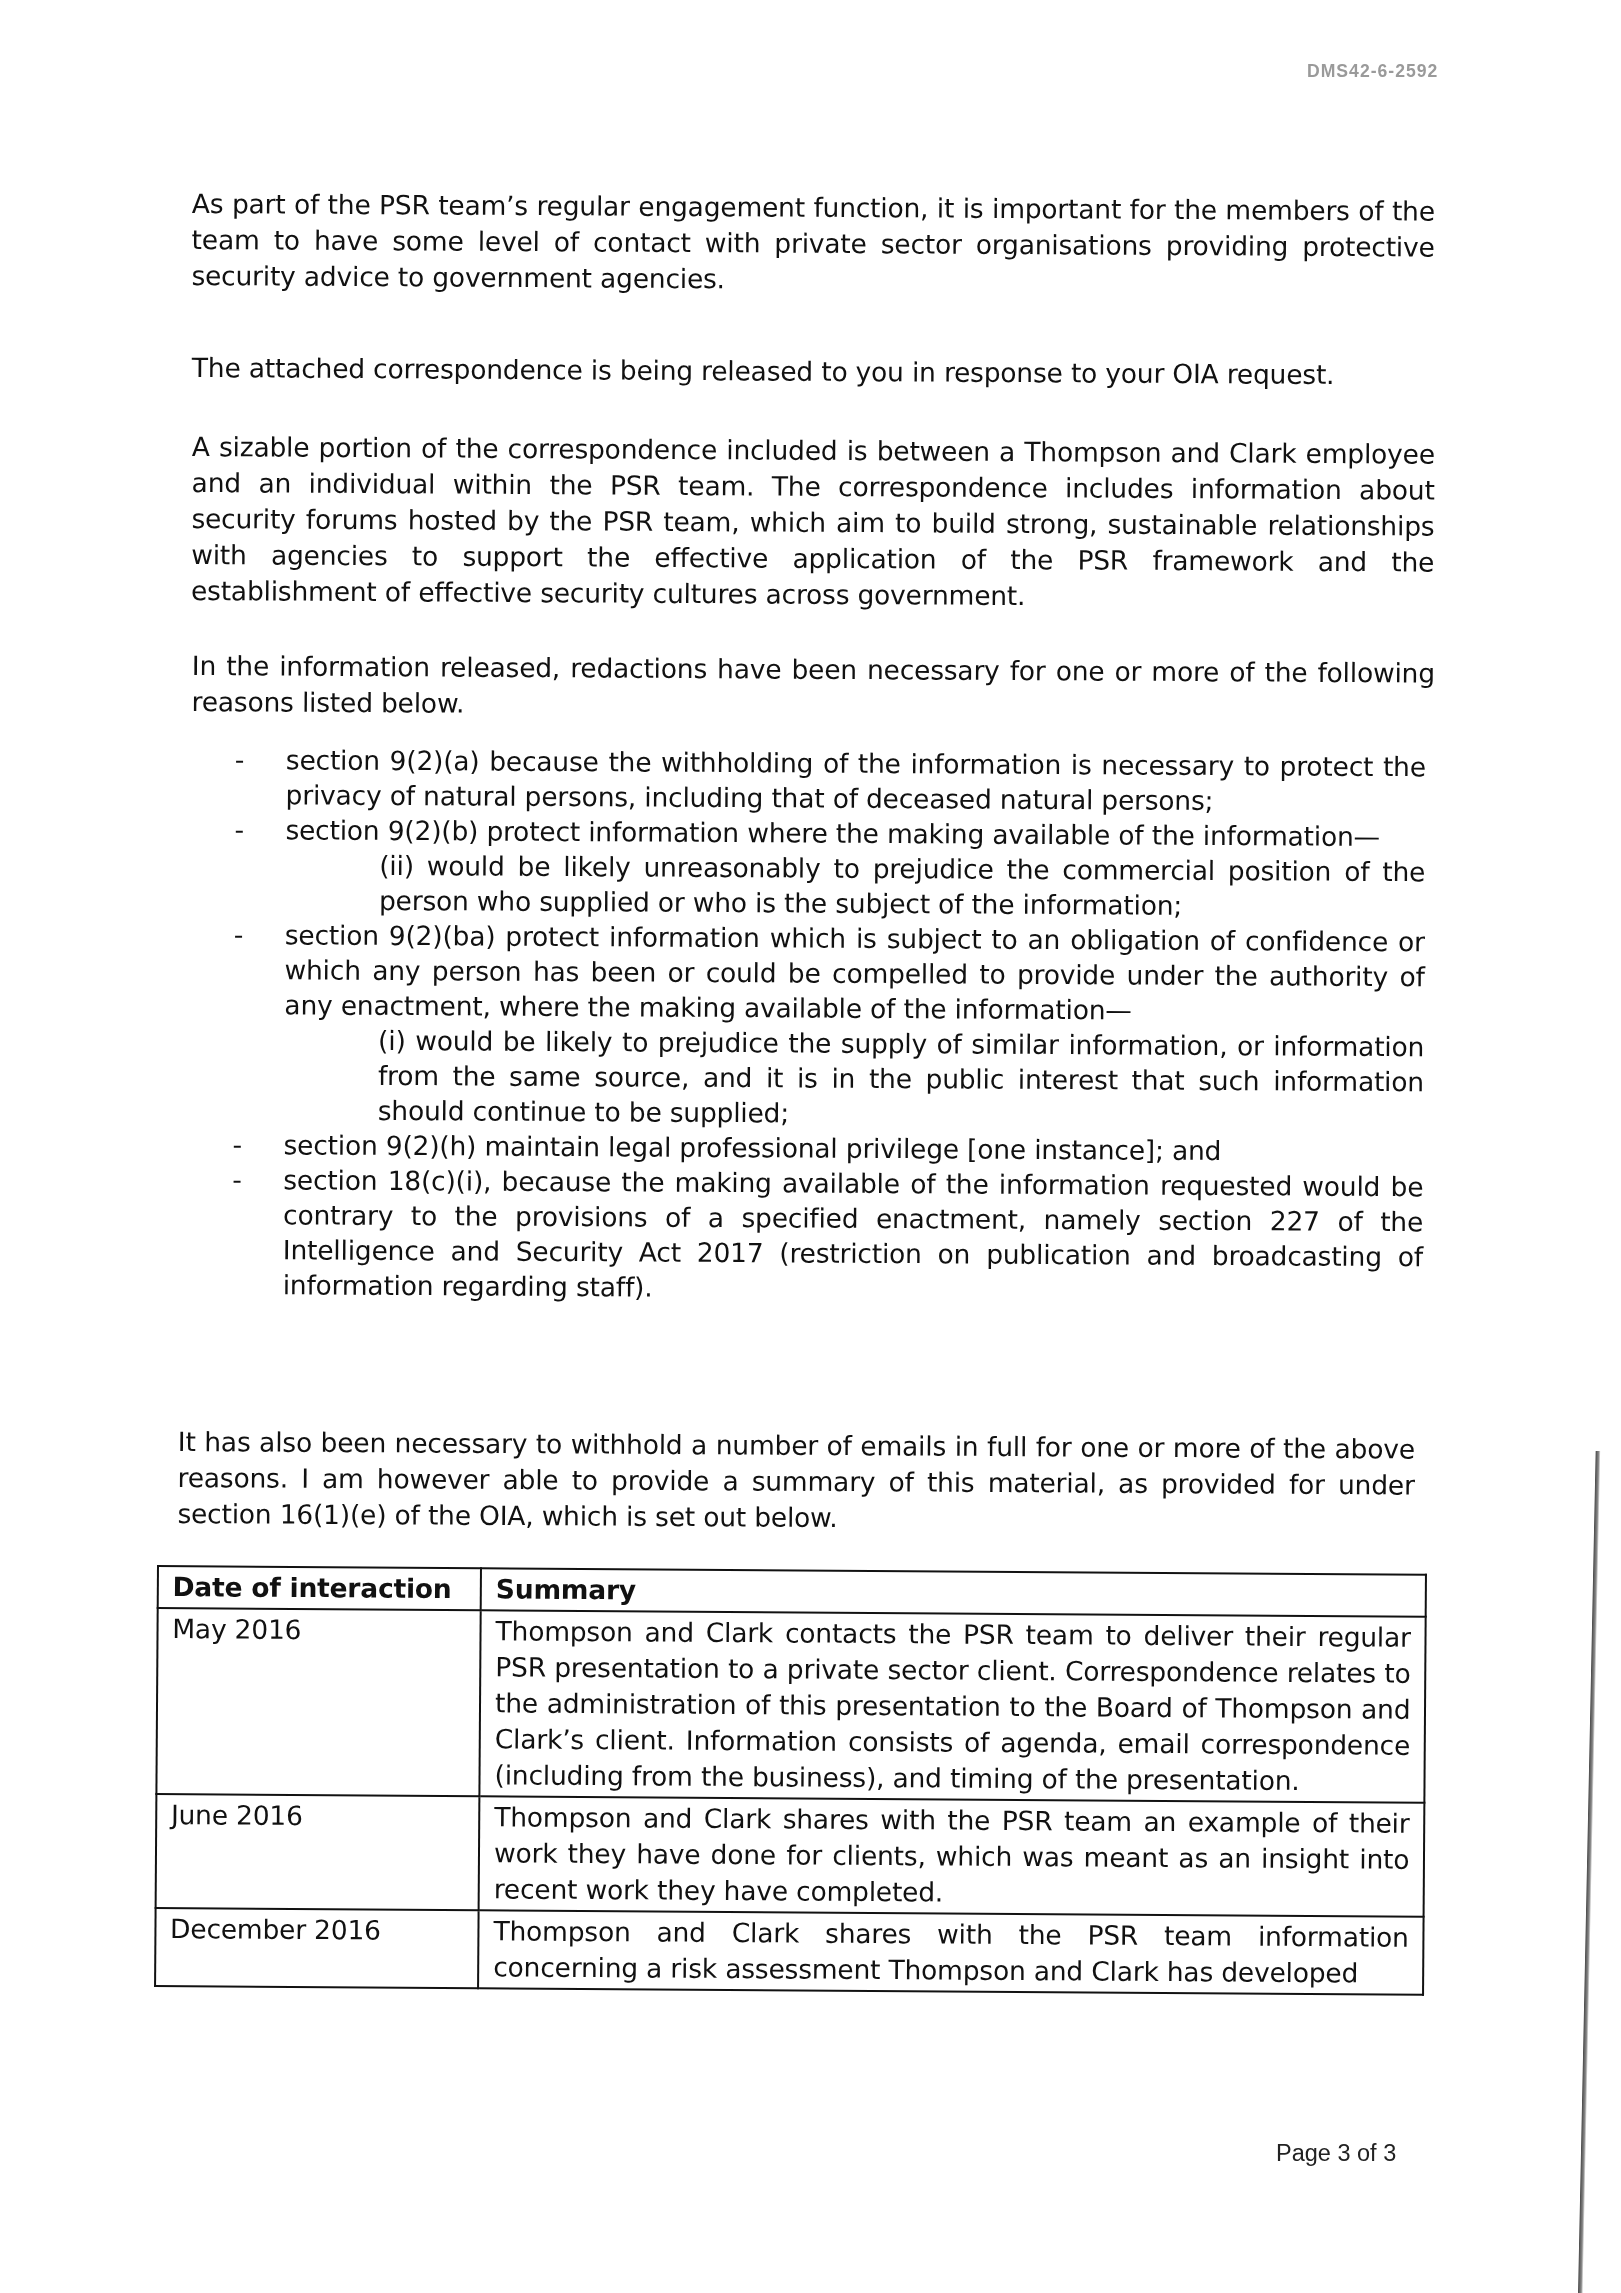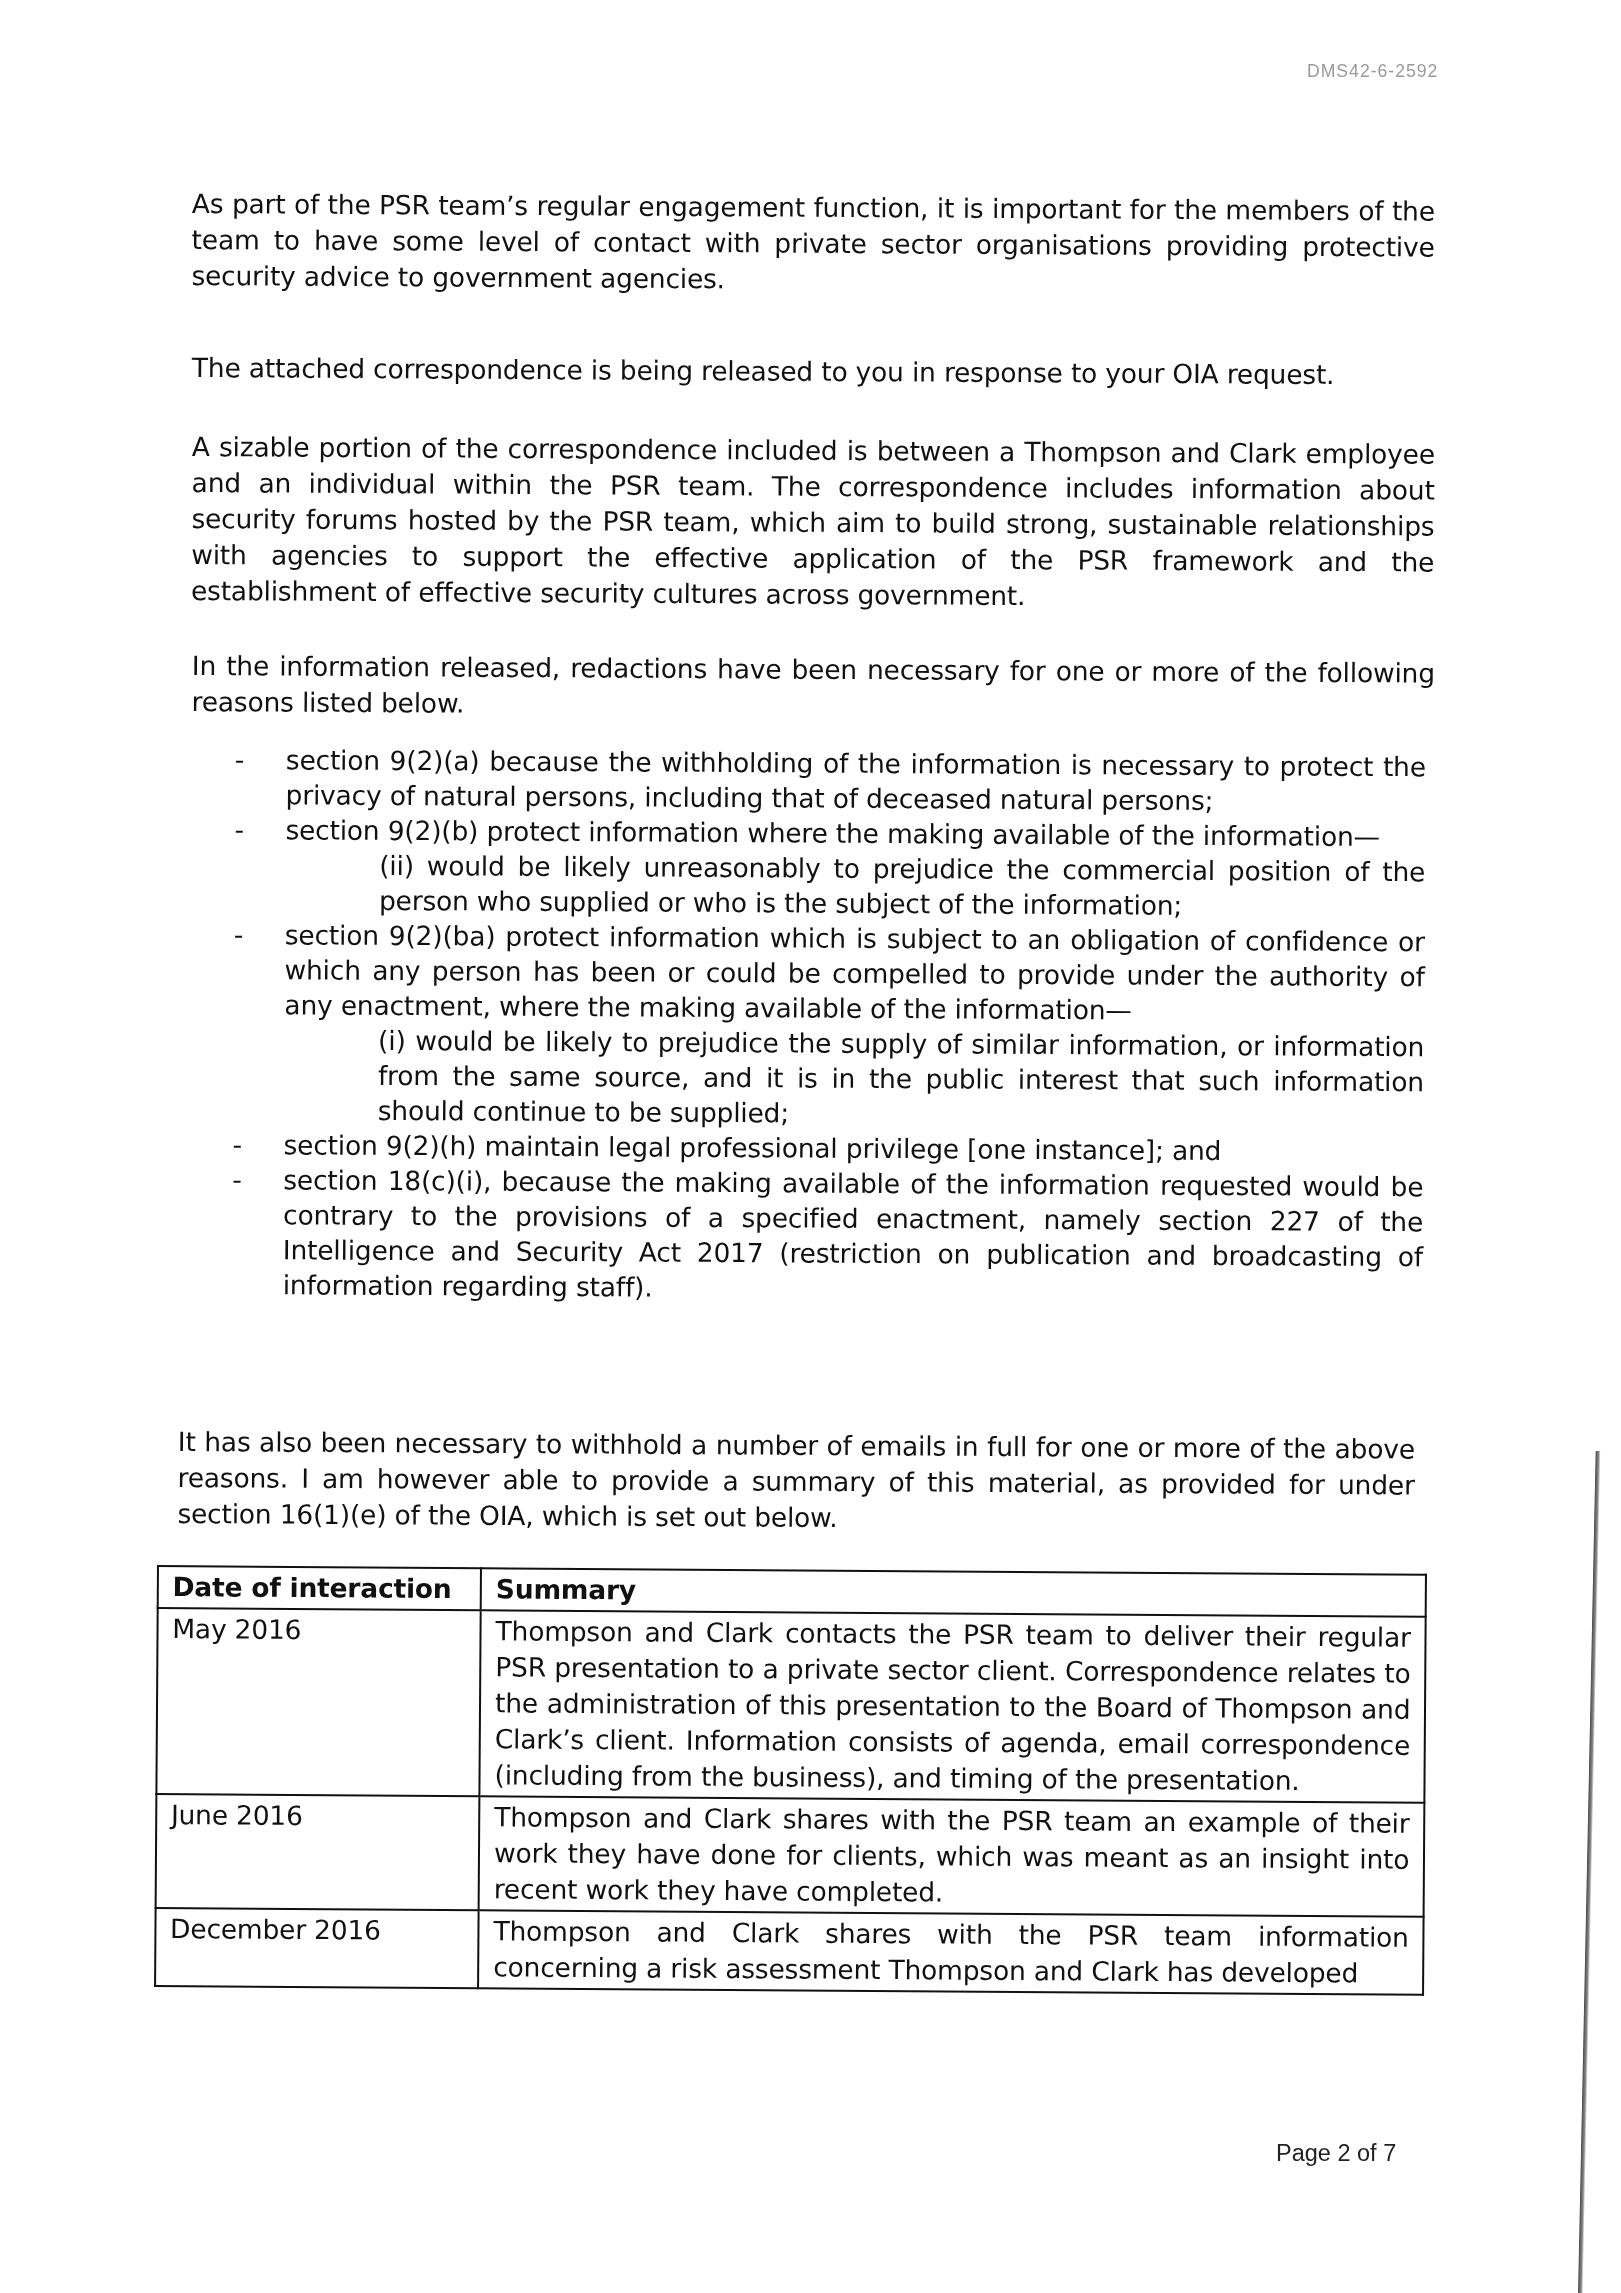--- a/index.html
+++ b/index.html
@@ -23,20 +23,21 @@
       background: #ffffff;
     }
     .doc-ref {
       position: absolute;
       top: 61px;
       left: 1307px;
       font-family: "Liberation Sans", sans-serif;
       font-size: 17.6px;
       letter-spacing: 1px;
       color: #9a9a9a;
+      font-weight: bold;
     }
     .body-text {
       position: absolute;
       left: 192px;
       width: 1243px;
       font-size: 26.5px;
       line-height: 36px;
       text-align: justify;
       transform: rotate(0.35deg);
       transform-origin: left top;
@@ -174,17 +175,17 @@
         <td class="col-date">June 2016</td>
         <td class="summary">Thompson and Clark shares with the PSR team an example of their work they have done for clients, which was meant as an insight into recent work they have completed.</td>
       </tr>
       <tr>
         <td class="col-date">December 2016</td>
         <td class="summary">Thompson and Clark shares with the PSR team information concerning a risk assessment Thompson and Clark has developed</td>
       </tr>
     </tbody>
   </table>
 
-  <div class="page-num">Page 2 of 7</div>
+  <div class="page-num">Page 3 of 3</div>
 
   <div class="scan-edge"></div>
 </div>
 
 
 </body></html>

